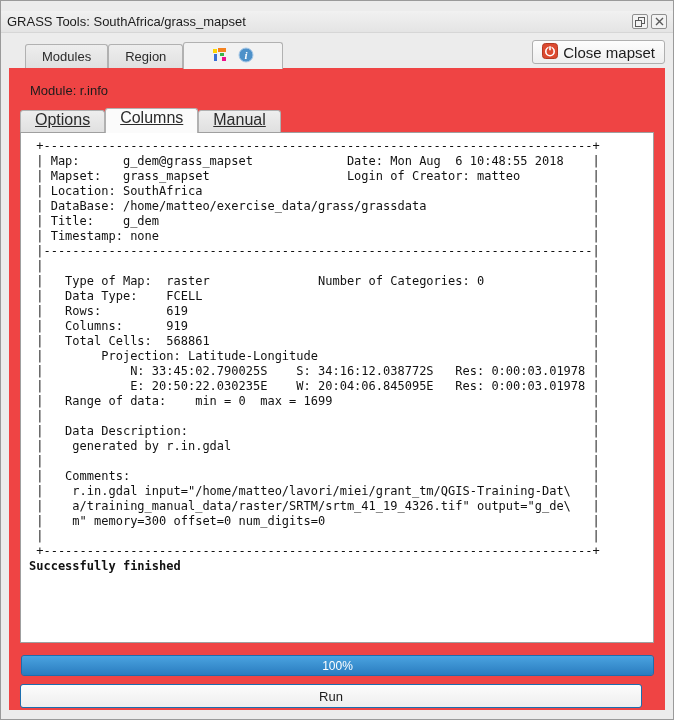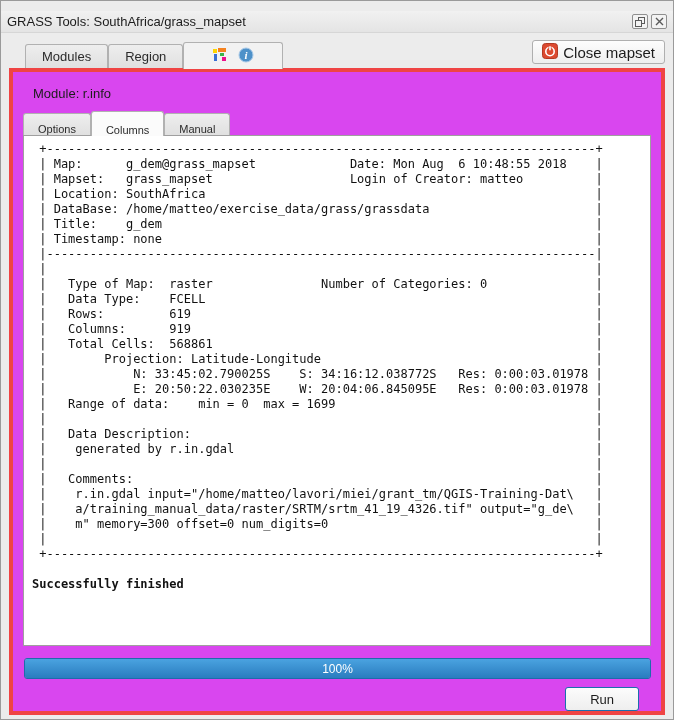--- a/index.html
+++ b/index.html
@@ -14,40 +14,40 @@
   .winbtn { width:16px; height:15px; margin-left:3px; display:flex; align-items:center; justify-content:center; border:1px solid #8f8f8f; border-radius:2px; background:#f3f3f3; cursor:default; }
 
   
   .tabbar { flex:0 0 35px; display:flex; align-items:flex-end; padding:0 8px; position:relative; z-index:3;margin-left:16px; }
   .tab { border:1px solid #b1b1b1; border-bottom:none; border-radius:3px 3px 0 0; background:linear-gradient(#eeeeee,#e0e0e0); padding:0 16px; font-size:13px; color:#2b2b2b; height:24px; display:flex; align-items:center; gap:10px; }
   .tab.active { background:#f2f2f2; height:27px; margin-bottom:-1px; padding:0 28px; }
   .spacer { flex:1; }
   .close-mapset { display:flex; align-items:center; gap:5px; border:1px solid #afafaf; border-radius:3px; background:linear-gradient(#fdfdfd,#eeeeee); padding:0 9px; height:24px; font-size:15px; color:#1c1c1c; margin-bottom:4px; }
 
   
-  .pane { flex:1; margin:0 8px 9px 8px; border:4px solid #ef4444; background:#d946ef; display:flex; flex-direction:column; }
+  .pane { flex:1; margin:0 8px 9px 8px; border:1px solid #ef4444; background:#ef4444; display:flex; flex-direction:column; }
   .module-title { margin:14px 0 0 20px; font-size:13px; color:#1c1c1c; height:16px; }
 
   
   .subtabs { display:flex; align-items:flex-end; padding-left:10px; height:33px; position:relative; z-index:2; }
-  .subtab { border:1px solid #b1b1b1; border-bottom:none; border-radius:3px 3px 0 0; background:linear-gradient(#eeeeee,#e0e0e0); padding:0 14px; font-size:11px; color:#2b2b2b; height:22px; display:flex; align-items:flex-end; }
+  .subtab { border:1px solid #b1b1b1; border-bottom:none; border-radius:3px 3px 0 0; background:linear-gradient(#eeeeee,#e0e0e0); padding:0 14px; font-size:16px; color:#2b2b2b; height:22px; display:flex; align-items:flex-start;text-decoration:underline; }
   .subtab.active { background:#fbfbfb; height:25px; margin-bottom:-1px; }
 
   
   .console { margin:0 10px; height:511px; border:1px solid #9f9f9f; background:#ffffff; padding:6px 0 0 8px; font-family:"DejaVu Sans Mono", monospace; font-size:12px; line-height:15px; color:#111; overflow:hidden; }
   .console .cmd { font-weight:bold; white-space:pre; }
   .console pre { font:inherit; white-space:pre; }
-  .console .status { font-weight:bold; margin-top:15px; white-space:pre; }
+  .console .status { font-weight:bold; white-space:pre; }
 
   
   .progress-trough { margin:12px 10px 0 11px; height:21px; border:1px solid #1f6cab; border-radius:3px; background:#e8e8e8; overflow:hidden;text-align:center; }
   .progress-fill { height:100%; background:linear-gradient(#4aa3e0,#2a7cbf); display:flex; align-items:center; justify-content:center; color:#ffffff; font-size:12px; }
 
   
-  .btnrow { display:flex; justify-content:flex-end; gap:9px; margin:8px 22px 0 10px; }
+  .btnrow { display:flex; justify-content:flex-end; gap:9px; margin:8px 22px 0 10px;flex-direction:column; }
   .btn { height:24px; border:1px solid #adadad; border-radius:3px; background:linear-gradient(#fcfcfc,#eeeeee); font-size:13px; color:#1c1c1c; display:flex; align-items:center; justify-content:center; padding:0 24px; }
   .btn.primary { border:1px solid #1c6eae; }
 </style>
 </head>
 <body>
 
 <div class="window">
 
   <div class="titlebar">
     <span class="title">GRASS Tools: SouthAfrica/grass_mapset</span>

